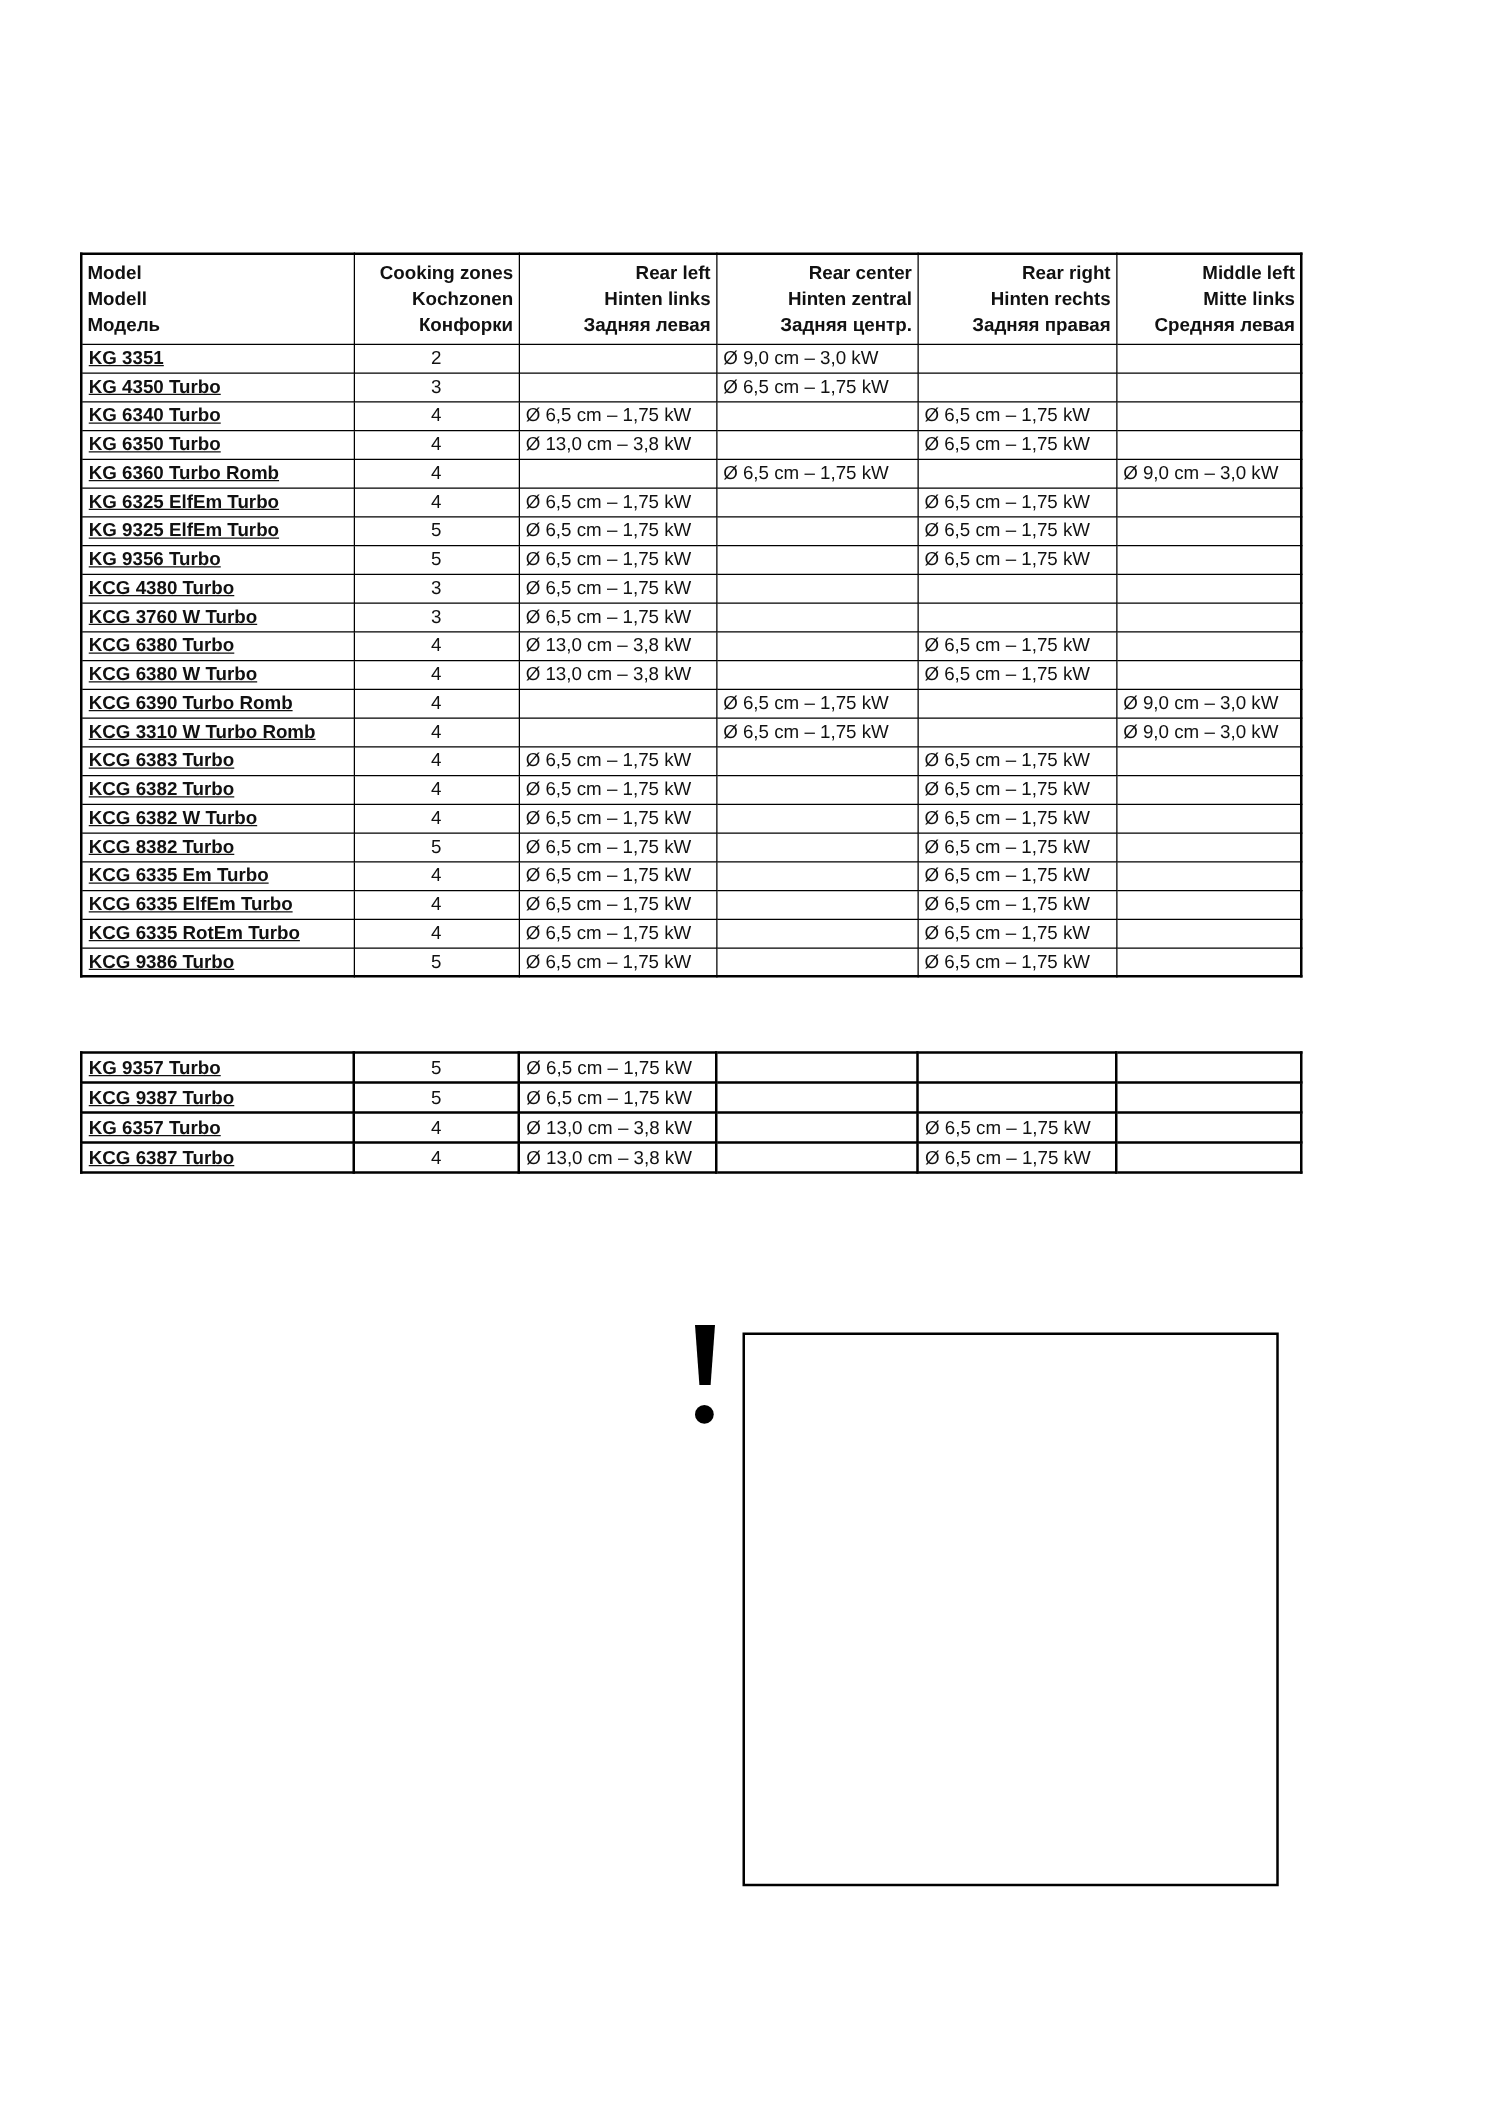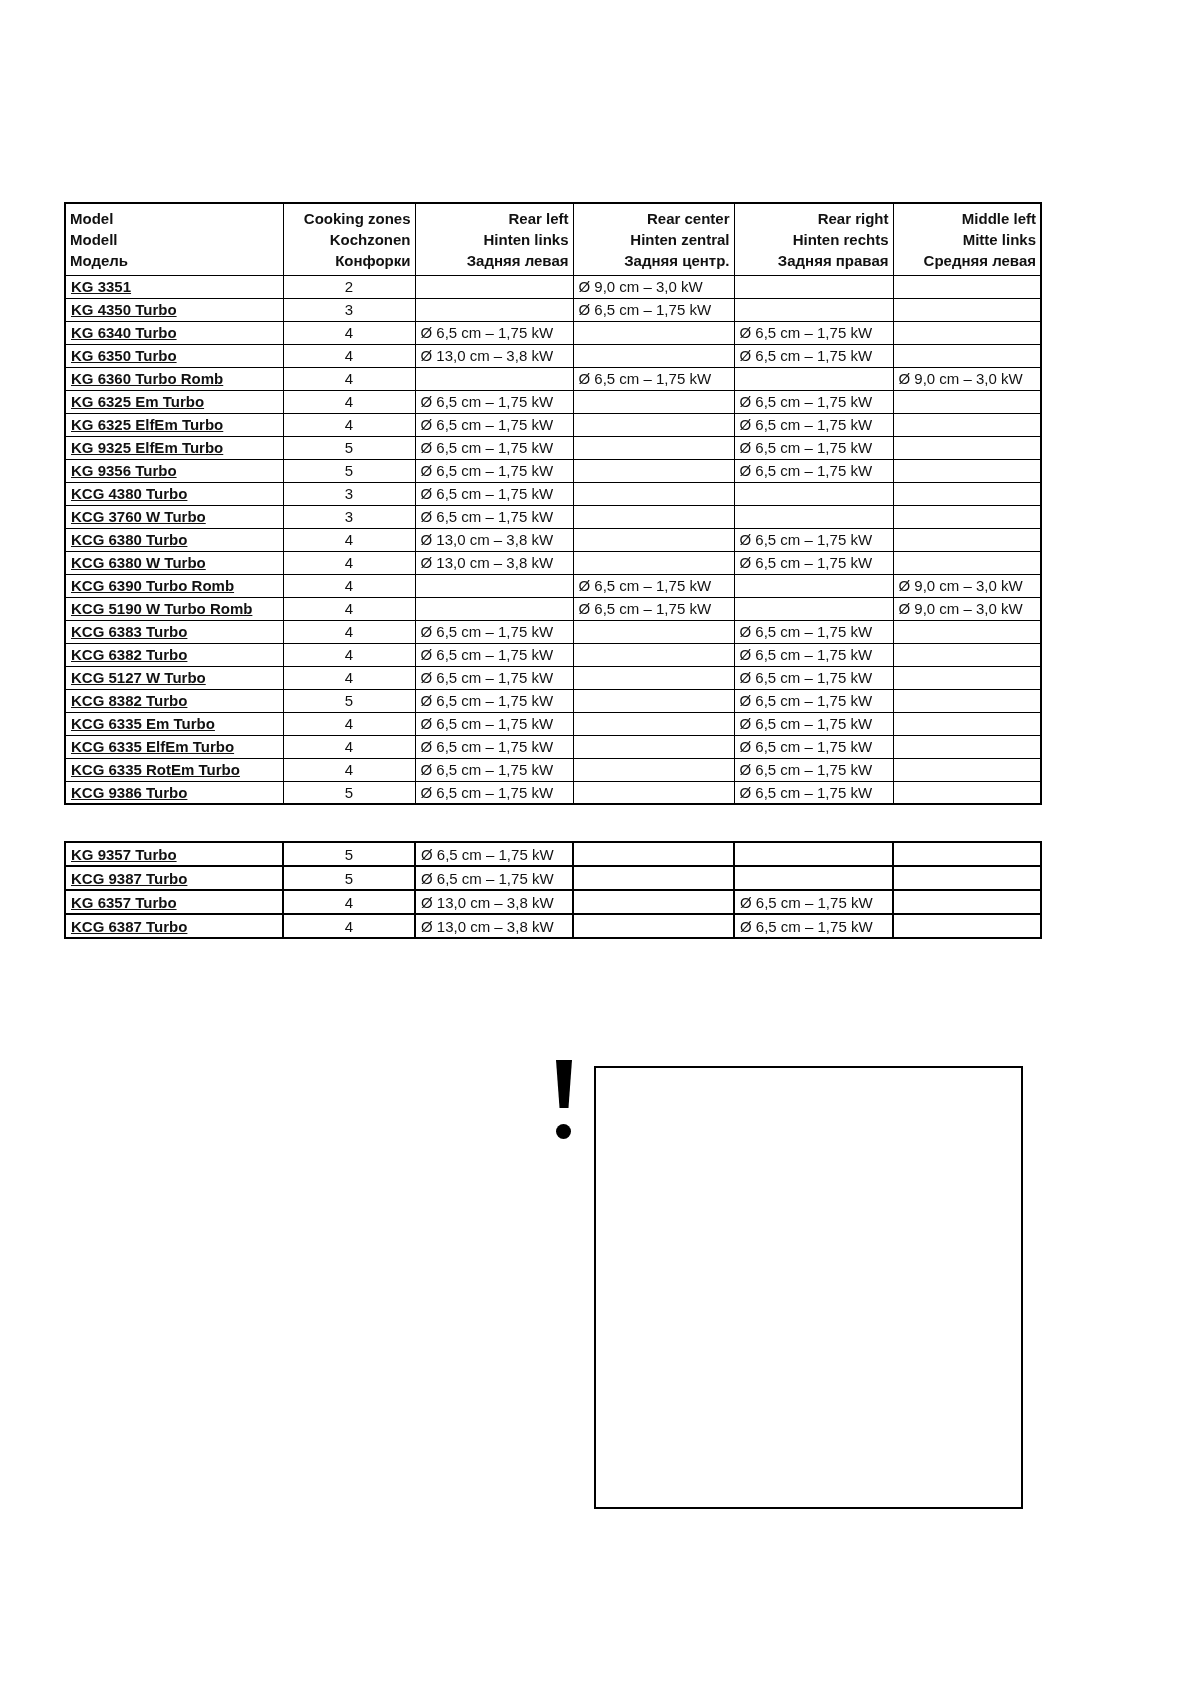--- a/index.html
+++ b/index.html
@@ -165,28 +165,20 @@
         </tr>
         <tr>
           <td class="col0">KG 6360 Turbo Romb</td>
           <td class="col1">4</td>
           <td class="col2"></td>
           <td class="col3">Ø 6,5 cm – 1,75 kW</td>
           <td class="col4"></td>
           <td class="col5">Ø 9,0 cm – 3,0 kW</td>
         </tr>
         <tr>
-          <td class="col0">KG 6325 Em Turbo</td>
-          <td class="col1">4</td>
-          <td class="col2">Ø 6,5 cm – 1,75 kW</td>
-          <td class="col3"></td>
-          <td class="col4">Ø 6,5 cm – 1,75 kW</td>
-          <td class="col5"></td>
-        </tr>
-        <tr>
           <td class="col0">KG 6325 ElfEm Turbo</td>
           <td class="col1">4</td>
           <td class="col2">Ø 6,5 cm – 1,75 kW</td>
           <td class="col3"></td>
           <td class="col4">Ø 6,5 cm – 1,75 kW</td>
           <td class="col5"></td>
         </tr>
         <tr>
           <td class="col0">KG 9325 ElfEm Turbo</td>
           <td class="col1">5</td>
@@ -237,21 +229,21 @@
         </tr>
         <tr>
           <td class="col0">KCG 6390 Turbo Romb</td>
           <td class="col1">4</td>
           <td class="col2"></td>
           <td class="col3">Ø 6,5 cm – 1,75 kW</td>
           <td class="col4"></td>
           <td class="col5">Ø 9,0 cm – 3,0 kW</td>
         </tr>
         <tr>
-          <td class="col0">KCG 5190 W Turbo Romb</td>
+          <td class="col0">KCG 3310 W Turbo Romb</td>
           <td class="col1">4</td>
           <td class="col2"></td>
           <td class="col3">Ø 6,5 cm – 1,75 kW</td>
           <td class="col4"></td>
           <td class="col5">Ø 9,0 cm – 3,0 kW</td>
         </tr>
         <tr>
           <td class="col0">KCG 6383 Turbo</td>
           <td class="col1">4</td>
           <td class="col2">Ø 6,5 cm – 1,75 kW</td>
@@ -261,21 +253,21 @@
         </tr>
         <tr>
           <td class="col0">KCG 6382 Turbo</td>
           <td class="col1">4</td>
           <td class="col2">Ø 6,5 cm – 1,75 kW</td>
           <td class="col3"></td>
           <td class="col4">Ø 6,5 cm – 1,75 kW</td>
           <td class="col5"></td>
         </tr>
         <tr>
-          <td class="col0">KCG 5127 W Turbo</td>
+          <td class="col0">KCG 6382 W Turbo</td>
           <td class="col1">4</td>
           <td class="col2">Ø 6,5 cm – 1,75 kW</td>
           <td class="col3"></td>
           <td class="col4">Ø 6,5 cm – 1,75 kW</td>
           <td class="col5"></td>
         </tr>
         <tr>
           <td class="col0">KCG 8382 Turbo</td>
           <td class="col1">5</td>
           <td class="col2">Ø 6,5 cm – 1,75 kW</td>

